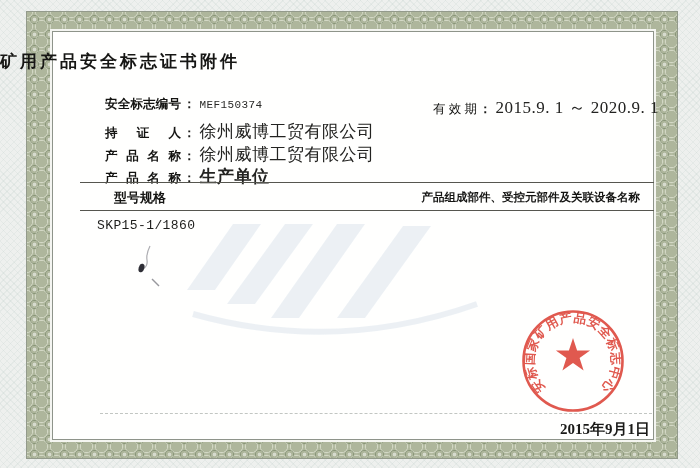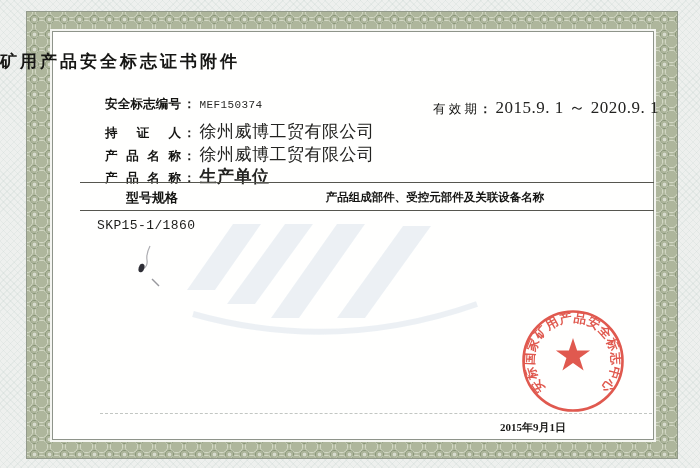--- a/index.html
+++ b/index.html
@@ -44,24 +44,24 @@
     text-align:justify;text-align-last:justify;vertical-align:baseline;
   }
   .flabel-short{display:inline-block;width:44px;font-weight:normal;color:#141412;
     text-align:justify;text-align-last:justify;}
   .colon{font-weight:bold;margin:0 4px 0 2px;}
   .fvalue{font-size:17px;letter-spacing:.5px;color:#232321;}
   .mono{font-family:"Liberation Mono","DejaVu Sans Mono",monospace;font-size:11px;letter-spacing:.4px;color:#2a2a28;}
   .validity-value{font-size:17px;letter-spacing:.5px;color:#232321;}
   .rule{position:absolute;border-top:1.2px solid #56564f;height:0;}
   .th{position:absolute;font-weight:bold;font-size:13px;color:#141412;text-align:center;white-space:nowrap;}
-  .th2{font-size:11.5px;}
+  .th2{font-size:11.5px;text-align:right;}
   .cell-note{position:absolute;font-size:13px;color:#1d1d1b;white-space:nowrap;text-align:center;}
   .dashed{position:absolute;border-top:1px dashed #c2c6c2;height:0;}
-  .date{position:absolute;font-weight:bold;font-size:11px;color:#1a1a18;text-align:left;white-space:nowrap;}
+  .date{position:absolute;font-weight:bold;font-size:15px;color:#1a1a18;text-align:right;white-space:nowrap;}
   .stamp-svg,.wm-svg,.ink-svg{position:absolute;}
   .wm-svg{opacity:.45;}
   .stamp-svg{opacity:.88;}
 </style>
 </head>
 <body>
 
 <div class="page">
   <div class="band"></div>
   <div class="inner"></div>
@@ -92,21 +92,21 @@
 
   <div class="field" style="left:105px;top:143px">
     <span class="flabel">产品名称</span><span class="colon">：</span><span class="fvalue">徐州威博工贸有限公司</span>
   </div>
 
   <div class="field" style="left:105px;top:165px">
     <span class="flabel">产品名称</span><span class="colon">：</span><span class="fvalue" style="font-weight:bold">生产单位</span>
   </div>
 
   <div class="rule" style="left:80px;top:182px;width:574px;"></div>
-  <div class="th" style="left:104px;top:189px;width:96px;">型号规格</div>
+  <div class="th" style="left:92px;top:189px;width:96px;">型号规格</div>
   <div class="th th2" style="left:230px;top:190px;width:410px;">产品组成部件、受控元部件及关联设备名称</div>
   <div class="rule" style="left:80px;top:210px;width:574px;"></div>
 
   <div class="cell-note mono" style="left:97px;top:218px;">SKP15-1/1860</div>
 
   <svg class="ink-svg" style="left:125px;top:238px;" width="50" height="55" viewBox="0 0 50 55">
     <path d="M25 8 q-4 8 -3 14 t-4 9" stroke="#6a6a72" stroke-width="1.2" fill="none" opacity=".55"></path>
     <ellipse cx="16.5" cy="30" rx="2.8" ry="4.4" fill="#2f2f36" transform="rotate(18 16.5 30)"></ellipse>
     <path d="M27 41 l7 7" stroke="#55555e" stroke-width="1.4" opacity=".6"></path>
   </svg>

